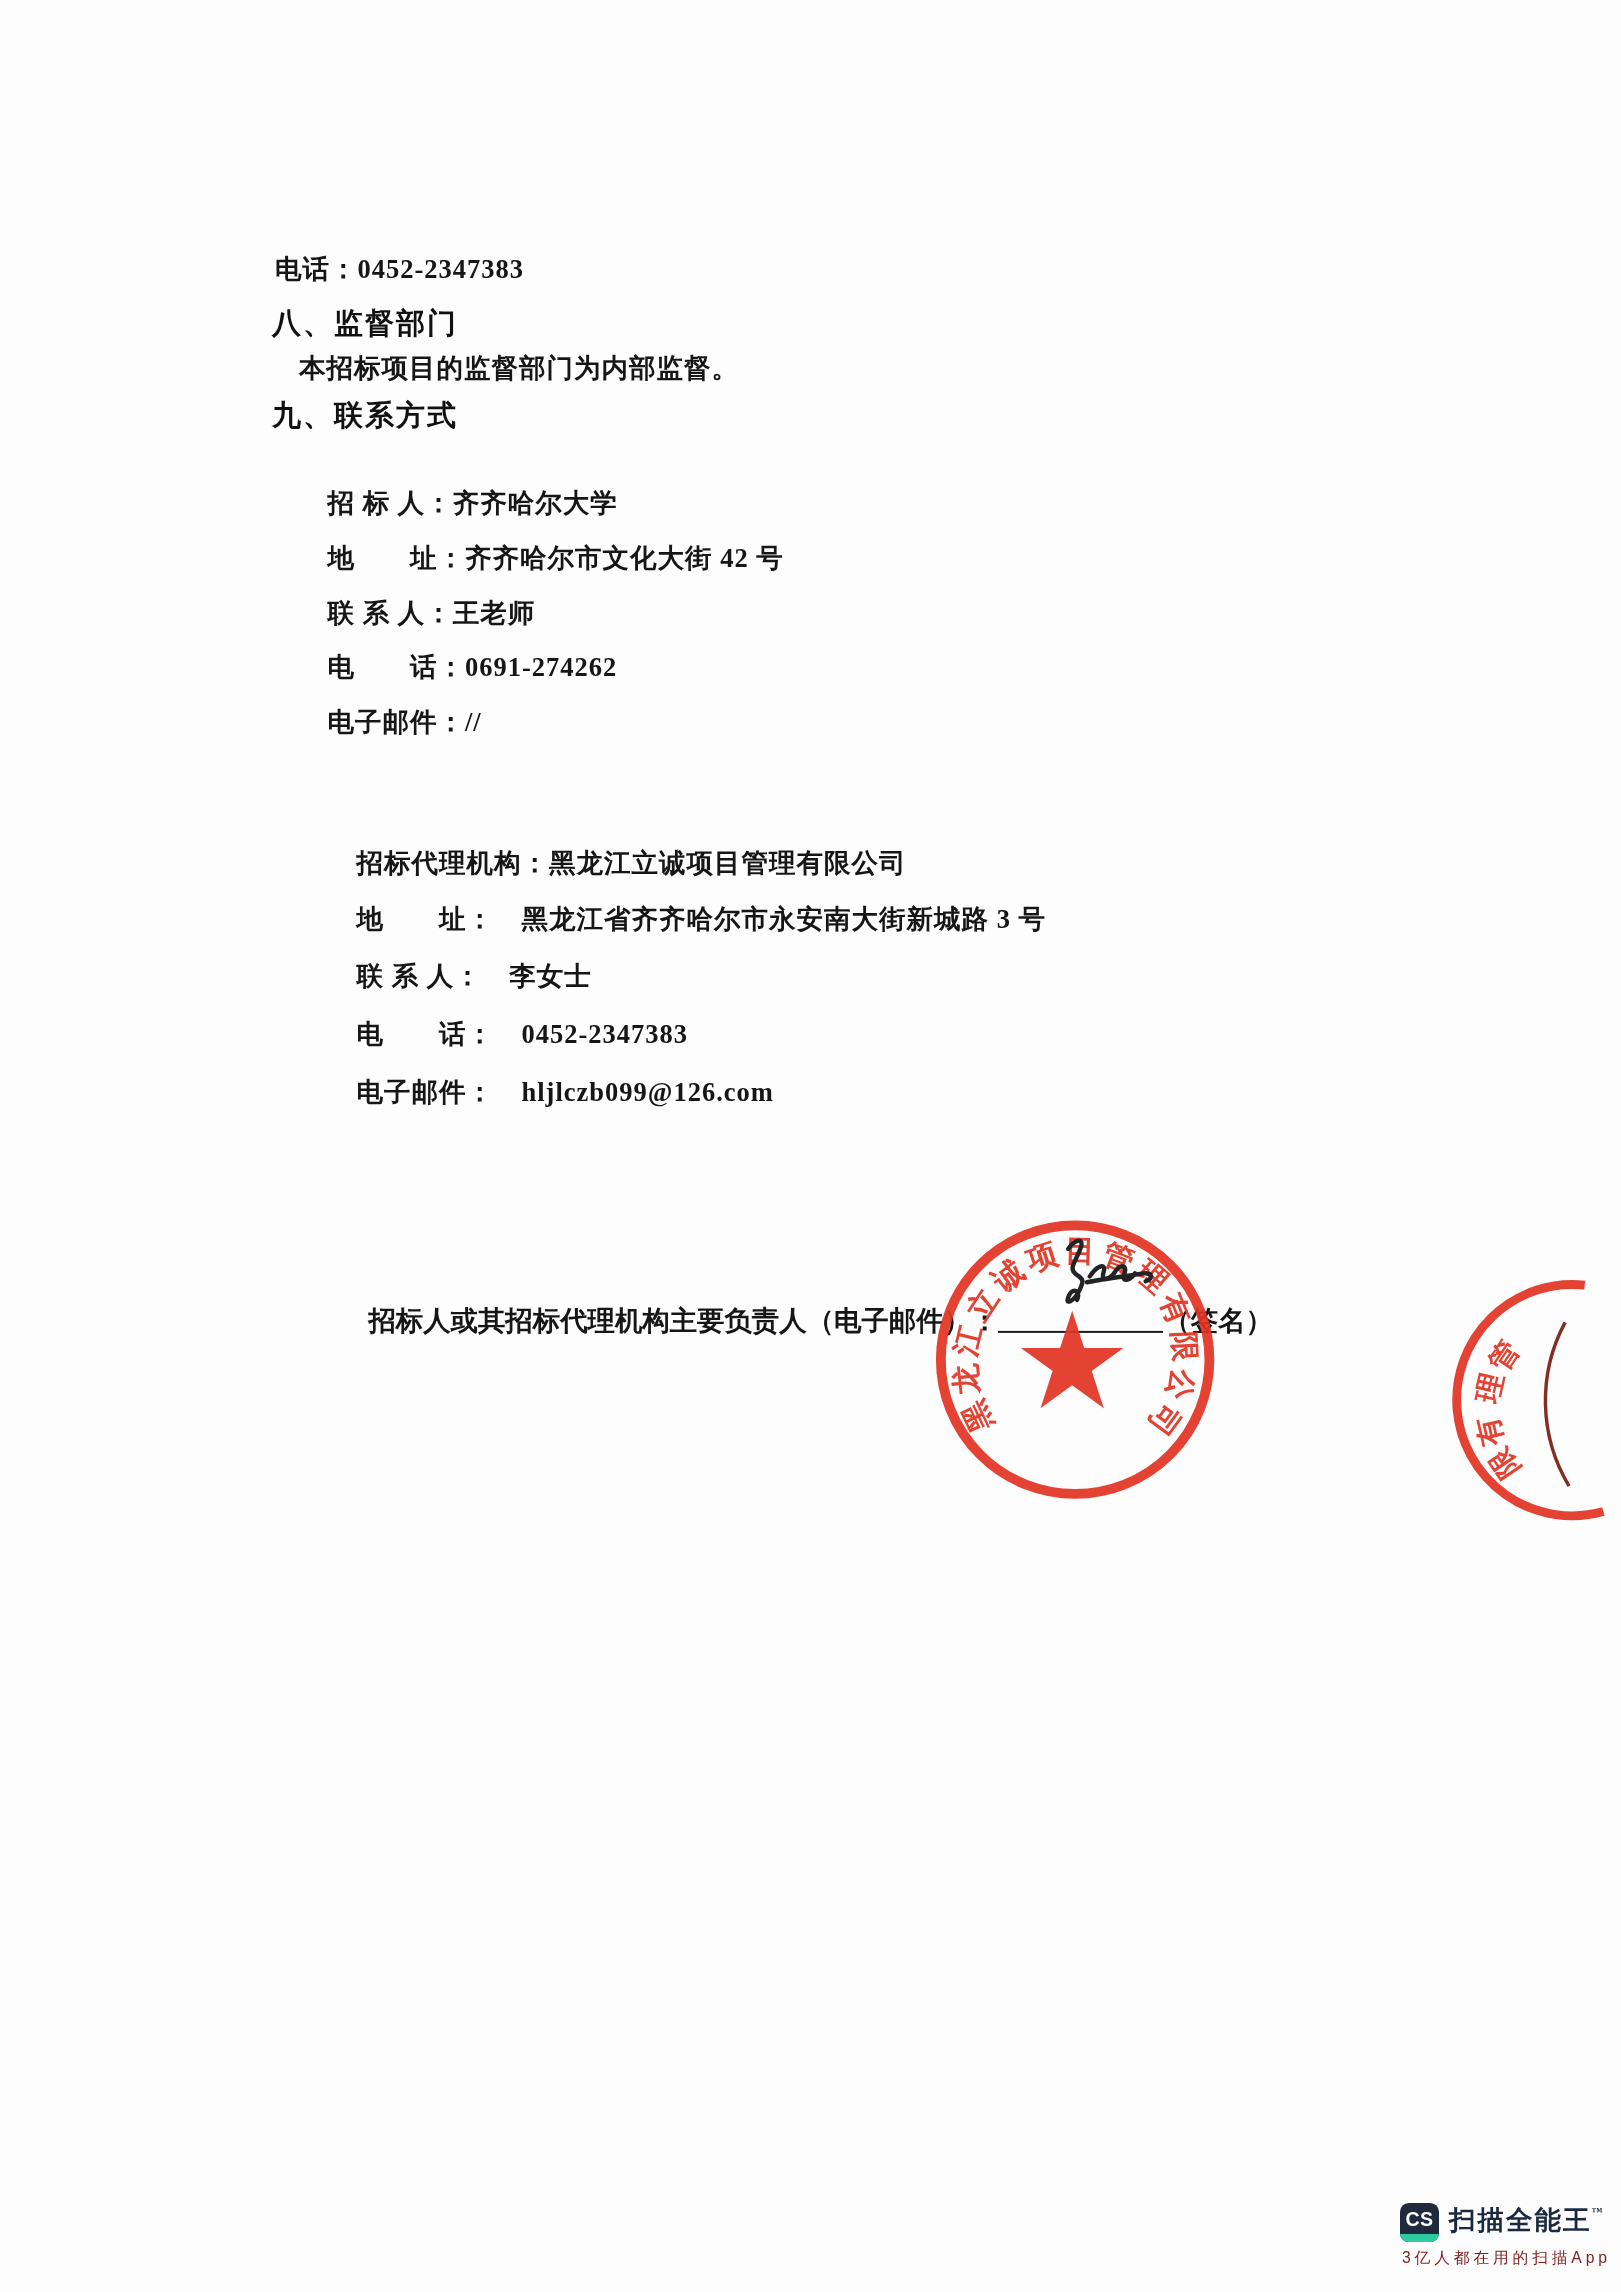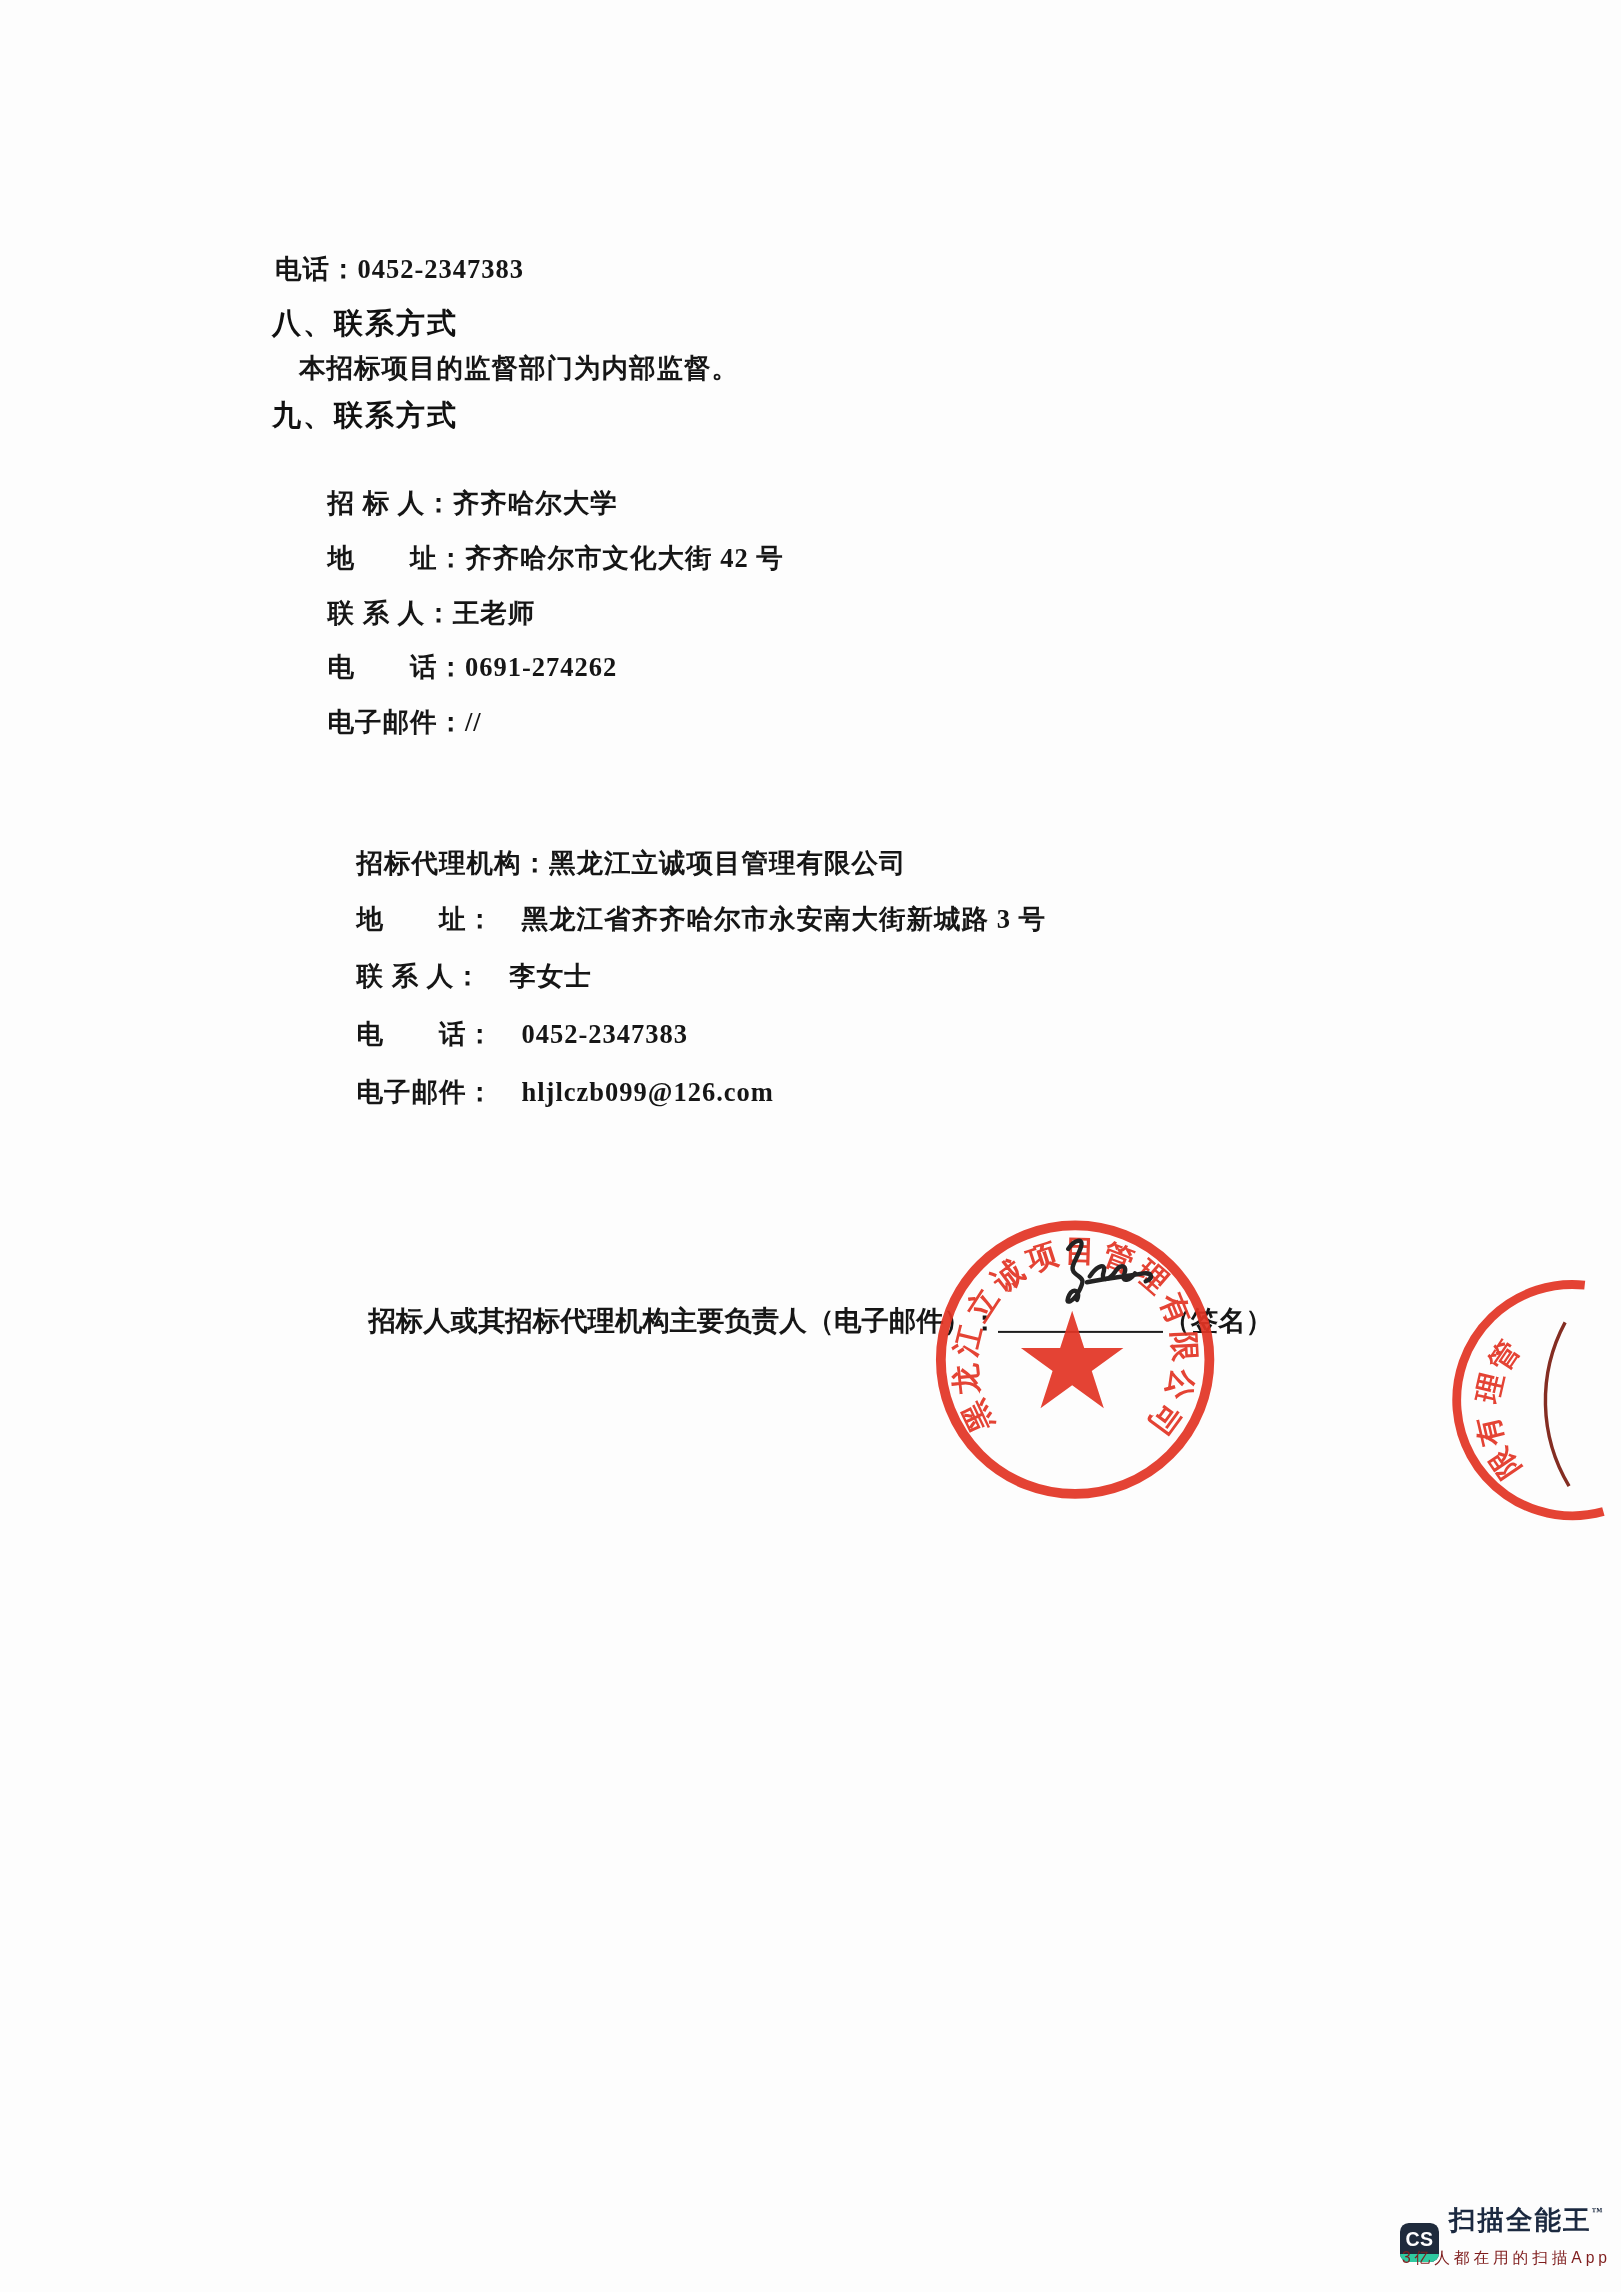--- a/index.html
+++ b/index.html
@@ -48,21 +48,21 @@
     font-family:"Liberation Sans","DejaVu Sans",sans-serif; white-space:pre;
   }
 </style>
 </head>
 <body>
 
 <div class="page">
 
   <div class="abs body-line" style="left:275px; top:251px;">电话：0452-2347383</div>
 
-  <div class="abs heading" style="left:272px; top:304px;">八、联系方式</div>
+  <div class="abs heading" style="left:272px; top:304px;">八、监督部门</div>
   <div class="abs body-line" style="left:299px; top:350px;">本招标项目的监督部门为内部监督。</div>
 
   <div class="abs heading" style="left:272px; top:396px;">九、联系方式</div>
 
   <div class="abs body-line" style="left:297px; top:454px;">
     <span>招 标 人：</span><span>齐齐哈尔大学</span>
   </div>
   <div class="abs body-line" style="left:297px; top:509px;">
     <span>地　　址：</span><span>齐齐哈尔市文化大街 42 号</span>
   </div>
@@ -125,21 +125,21 @@
       <path d="M1597,1349 A169,169 0 0 0 1601,1516" fill="none" stroke="#7a1c10" stroke-width="3.5"></path>
       <g font-size="30" font-weight="700" fill="#e23424" text-anchor="middle" font-family="Liberation Sans, DejaVu Sans, sans-serif">
         <text transform="translate(1543,1389) rotate(-56)">管</text>
         <text transform="translate(1530,1418) rotate(-77)">理</text>
         <text transform="translate(1530,1458) rotate(-103)">有</text>
         <text transform="translate(1543,1487) rotate(-124)">限</text>
       </g>
     </g>
   </svg>
 
-  <div class="cs-icon" style="background: rgb(31, 43, 60); margin-top: 20px;">
+  <div class="cs-icon" style="background: rgb(31, 43, 60);">
     <span class="cs-txt">CS</span>
     <span class="cs-strip" style="background: rgb(47, 201, 160);"></span>
   </div>
   <div class="cs-title" style="color: rgb(27, 41, 64);"><span>扫描全能王</span><span class="cs-tm">™</span></div>
   <div class="cs-tagline" style="color: #7f1d1d;">3亿人都在用的扫描App</div>
 
 </div>
 
 
 </body></html>

